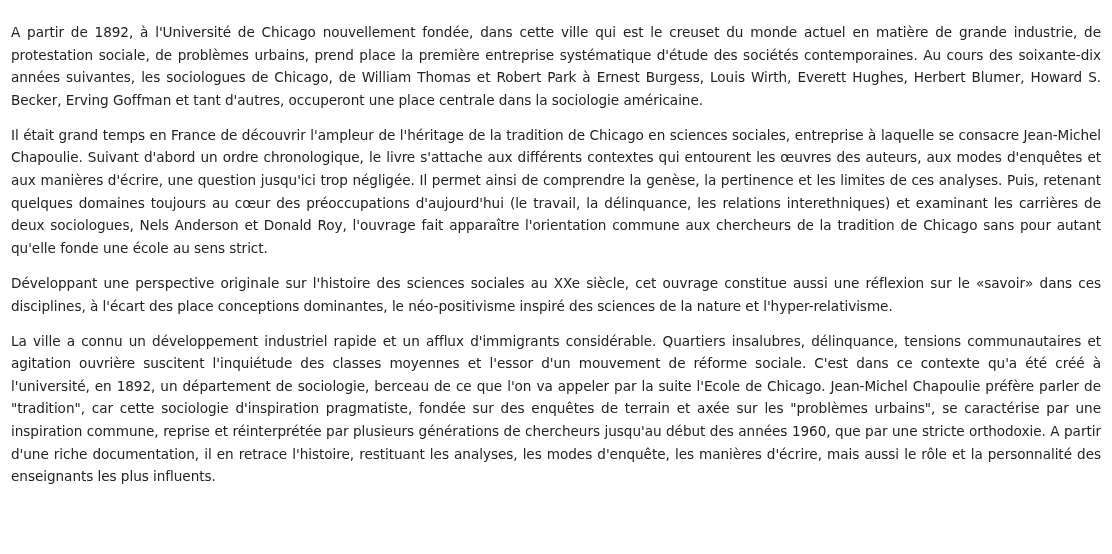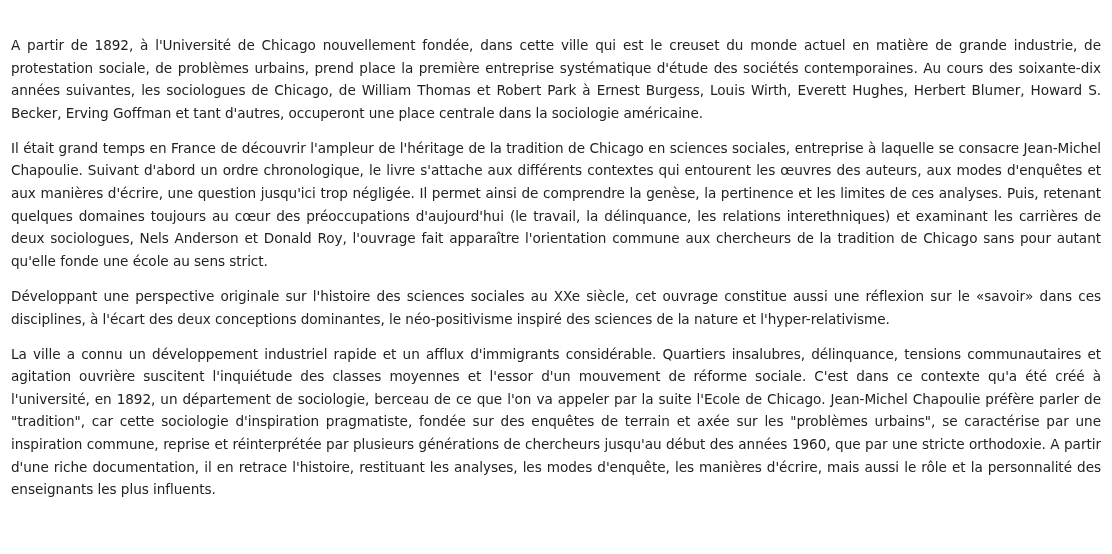--- a/index.html
+++ b/index.html
@@ -12,30 +12,30 @@
       height: 554px;
       overflow: hidden;
       color: #222222;
       font-family: "DejaVu Sans", sans-serif;
       font-size: 13.6px;
       line-height: 22.6px;
     }
     .content {
       position: absolute;
       left: 11px;
-      top: 34px;
+      top: 21px;
       width: 1090px;
     }
     .content p {
       margin: 0 0 12.5px 0;
       text-align: justify;
       letter-spacing: -0.05px;
     }
   </style>
 </head>
 <body>
 
 <div class="content">
   <p>A partir de 1892, à l'Université de Chicago nouvellement fondée, dans cette ville qui est le creuset du monde actuel en matière de grande industrie, de protestation sociale, de problèmes urbains, prend place la première entreprise systématique d'étude des sociétés contemporaines. Au cours des soixante-dix années suivantes, les sociologues de Chicago, de William Thomas et Robert Park à Ernest Burgess, Louis Wirth, Everett Hughes, Herbert Blumer, Howard S. Becker, Erving Goffman et tant d'autres, occuperont une place centrale dans la sociologie américaine.</p>
   <p>Il était grand temps en France de découvrir l'ampleur de l'héritage de la tradition de Chicago en sciences sociales, entreprise à laquelle se consacre Jean-Michel Chapoulie. Suivant d'abord un ordre chronologique, le livre s'attache aux différents contextes qui entourent les œuvres des auteurs, aux modes d'enquêtes et aux manières d'écrire, une question jusqu'ici trop négligée. Il permet ainsi de comprendre la genèse, la pertinence et les limites de ces analyses. Puis, retenant quelques domaines toujours au cœur des préoccupations d'aujourd'hui (le travail, la délinquance, les relations interethniques) et examinant les carrières de deux sociologues, Nels Anderson et Donald Roy, l'ouvrage fait apparaître l'orientation commune aux chercheurs de la tradition de Chicago sans pour autant qu'elle fonde une école au sens strict.</p>
-  <p>Développant une perspective originale sur l'histoire des sciences sociales au XXe siècle, cet ouvrage constitue aussi une réflexion sur le «savoir» dans ces disciplines, à l'écart des deux conceptions dominantes, le néo-positivisme inspiré des sciences de la nature et l'hyper-relativisme.</p>
+  <p>Développant une perspective originale sur l'histoire des sciences sociales au XXe siècle, cet ouvrage constitue aussi une réflexion sur le «savoir» dans ces disciplines, à l'écart des place conceptions dominantes, le néo-positivisme inspiré des sciences de la nature et l'hyper-relativisme.</p>
   <p>La ville a connu un développement industriel rapide et un afflux d'immigrants considérable. Quartiers insalubres, délinquance, tensions communautaires et agitation ouvrière suscitent l'inquiétude des classes moyennes et l'essor d'un mouvement de réforme sociale. C'est dans ce contexte qu'a été créé à l'université, en 1892, un département de sociologie, berceau de ce que l'on va appeler par la suite l'Ecole de Chicago. Jean-Michel Chapoulie préfère parler de "tradition", car cette sociologie d'inspiration pragmatiste, fondée sur des enquêtes de terrain et axée sur les "problèmes urbains", se caractérise par une inspiration commune, reprise et réinterprétée par plusieurs générations de chercheurs jusqu'au début des années 1960, que par une stricte orthodoxie. A partir d'une riche documentation, il en retrace l'histoire, restituant les analyses, les modes d'enquête, les manières d'écrire, mais aussi le rôle et la personnalité des enseignants les plus influents.</p>
 </div>
 
 </body></html>

